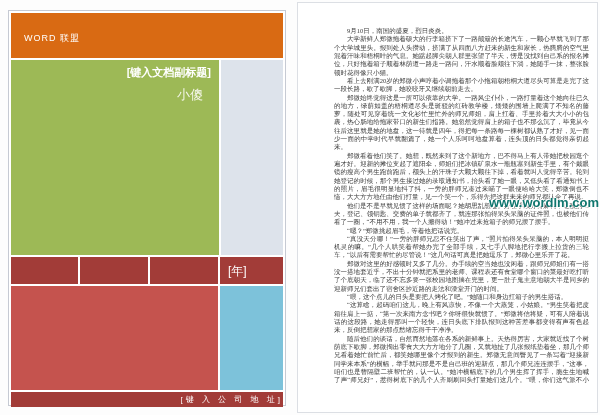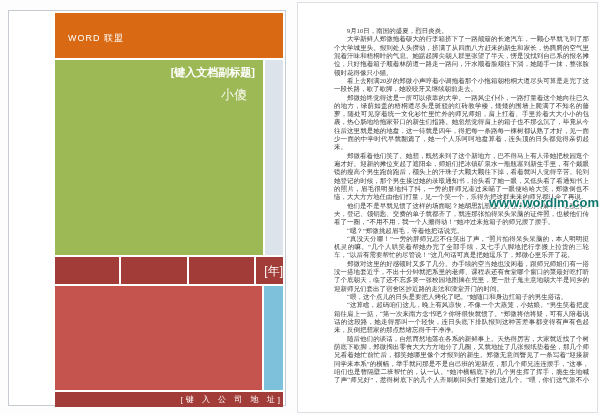--- a/index.html
+++ b/index.html
@@ -3,21 +3,21 @@
 <meta charset="utf-8">
 <style>
   html,body{margin:0;padding:0;background:#ffffff;}
   .canvas{position:relative;width:600px;height:415px;background:#fdfdfd;overflow:hidden;
           font-family:"Liberation Sans", sans-serif;}
 
   
   .left-page{position:absolute;left:8px;top:10px;width:278px;height:396px;
              background:#ffffff;border:1px solid #c6cad3;box-sizing:border-box;}
   .cover-grid{position:absolute;left:2px;top:2px;right:2px;bottom:2px;}
-  .blk{position:absolute;box-sizing:border-box;margin-left:44px;}
+  .blk{position:absolute;box-sizing:border-box;}
   .blk-orange{left:0;top:0;right:0;height:45px;background:#d96a13;}
   .brand-text{color:#ffffff;font-size:9px;letter-spacing:1px;padding:19px 0 0 13px;}
   .blk-green{left:0;top:47px;width:208px;height:195px;background:#9db956;}
   .blk-gray{left:210px;top:47px;right:0;height:195px;background:#dde3eb;}
   .cover-title{margin:70px 8px 0 13px;font-family:"Liberation Serif", serif;
                font-size:19px;font-weight:bold;color:#4d471d;letter-spacing:1px;white-space:nowrap;}
   .cover-subtitle{margin:5px 8px 0 0;text-align:right;color:#ffffff;
                   font-size:11px;font-weight:bold;}
   .cover-author{margin:6px 16px 0 0;text-align:right;color:#f4f6e8;font-size:13px;}
   .maroon-row{left:0;top:244px;right:0;height:27px;display:flex;gap:2px;}

